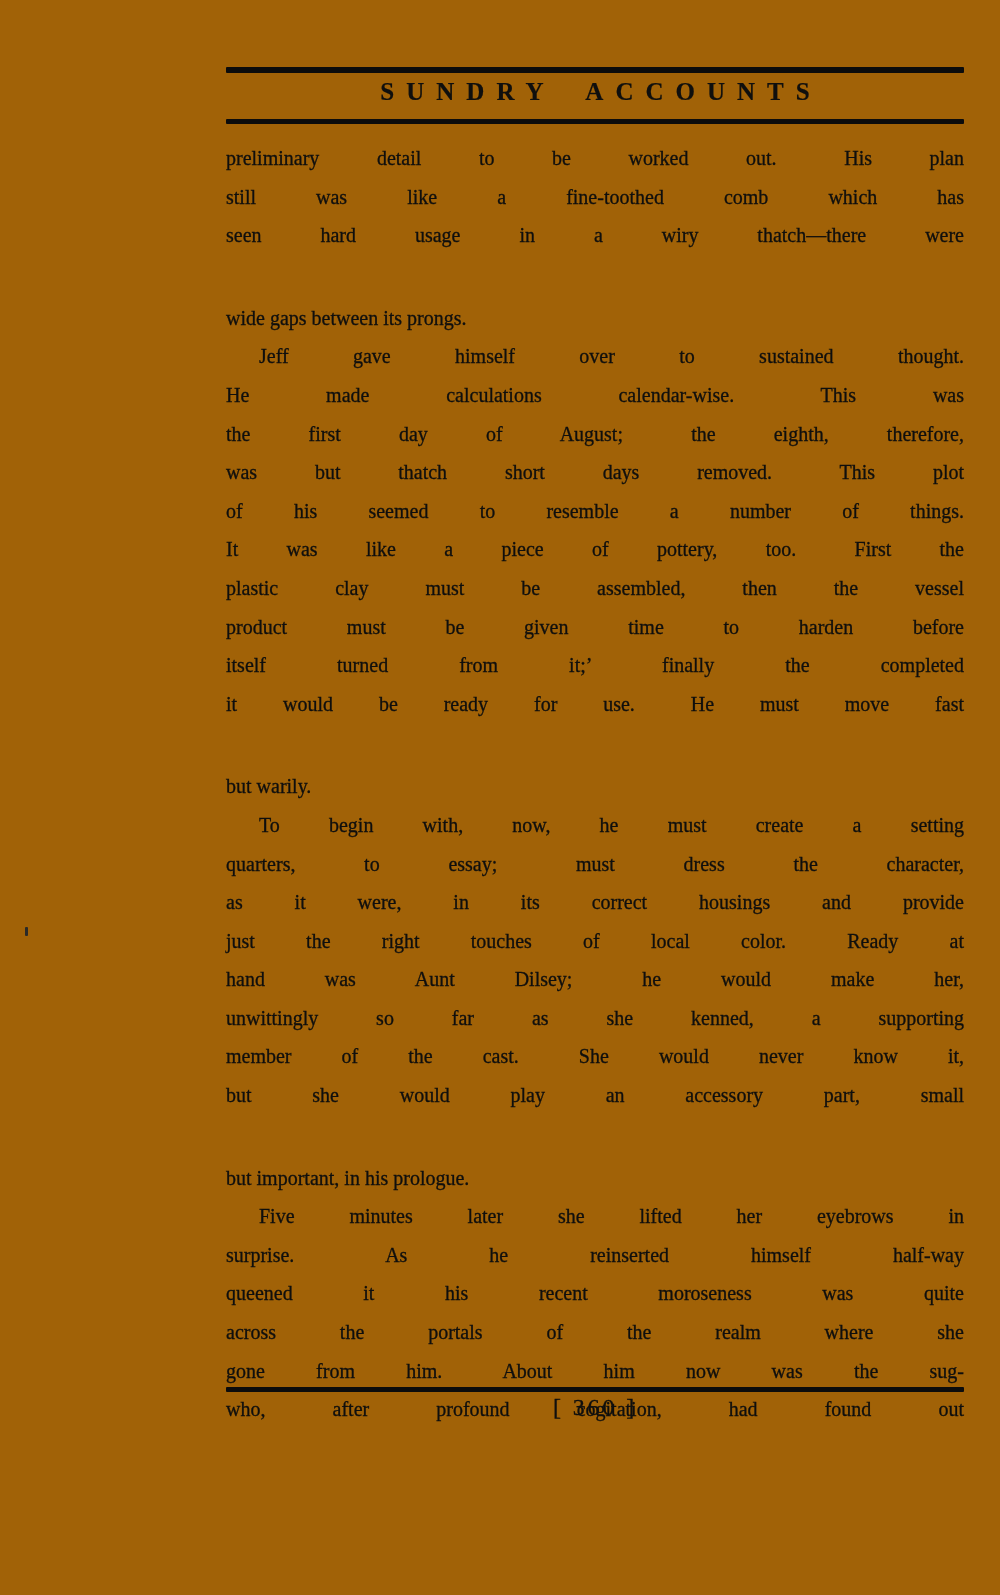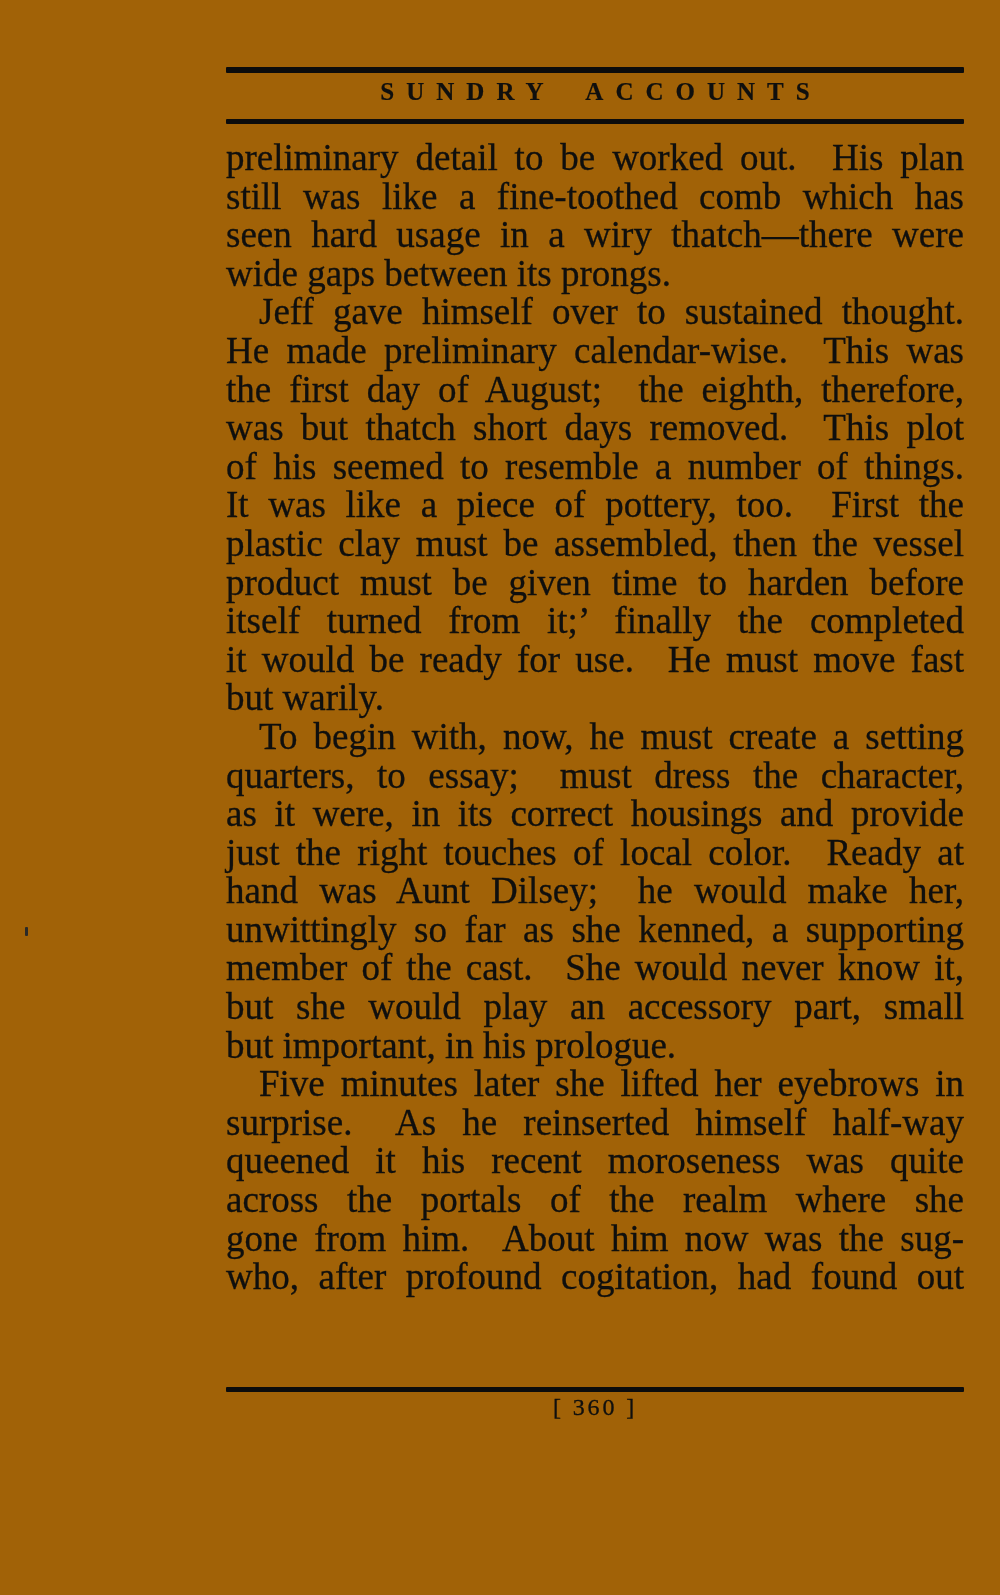--- a/index.html
+++ b/index.html
@@ -45,31 +45,32 @@
     text-indent: 0.48em; 
     white-space: nowrap;
     -webkit-text-stroke: 0.2px currentColor;
   }
 
   .body-text {
     position: absolute;
     top: 139px;
     left: 0;
     width: 100%;
-    font-size: 37px;
+    font-size: 20px;
     line-height: 38.6px;
     -webkit-text-stroke: 0.3px currentColor;
   }
   .line {
     text-align: justify;
     text-align-last: justify;
   }
   .line.lastline {
     text-align: center;
     text-align-last: left;
+    margin-top: 44px;
   }
   .line.indent {
     text-indent: 33px;
   }
 
   .page-number {
     position: absolute;
     top: 1394px;
     left: 0;
     width: 100%;
@@ -98,21 +99,21 @@
     <div class="rule rule-top-1"></div>
     <div class="running-header">SUNDRY ACCOUNTS</div>
     <div class="rule rule-top-2"></div>
 
     <div class="body-text">
         <div class="line">preliminary detail to be worked out.  His plan</div>
         <div class="line">still was like a fine-toothed comb which has</div>
         <div class="line">seen hard usage in a wiry thatch—there were</div>
         <div class="line lastline">wide gaps between its prongs.</div>
         <div class="line indent">Jeff gave himself over to sustained thought.</div>
-        <div class="line">He made preliminary calendar-wise.  This was</div>
+        <div class="line">He made calculations calendar-wise.  This was</div>
         <div class="line">the first day of August;  the eighth, therefore,</div>
         <div class="line">was but thatch short days removed.  This plot</div>
         <div class="line">of his seemed to resemble a number of things.</div>
         <div class="line">It was like a piece of pottery, too.  First the</div>
         <div class="line">plastic clay must be assembled, then the vessel</div>
         <div class="line">product must be given time to harden before</div>
         <div class="line">itself turned from it;’ finally the completed</div>
         <div class="line">it would be ready for use.  He must move fast</div>
         <div class="line lastline">but warily.</div>
         <div class="line indent">To begin with, now, he must create a setting</div>

